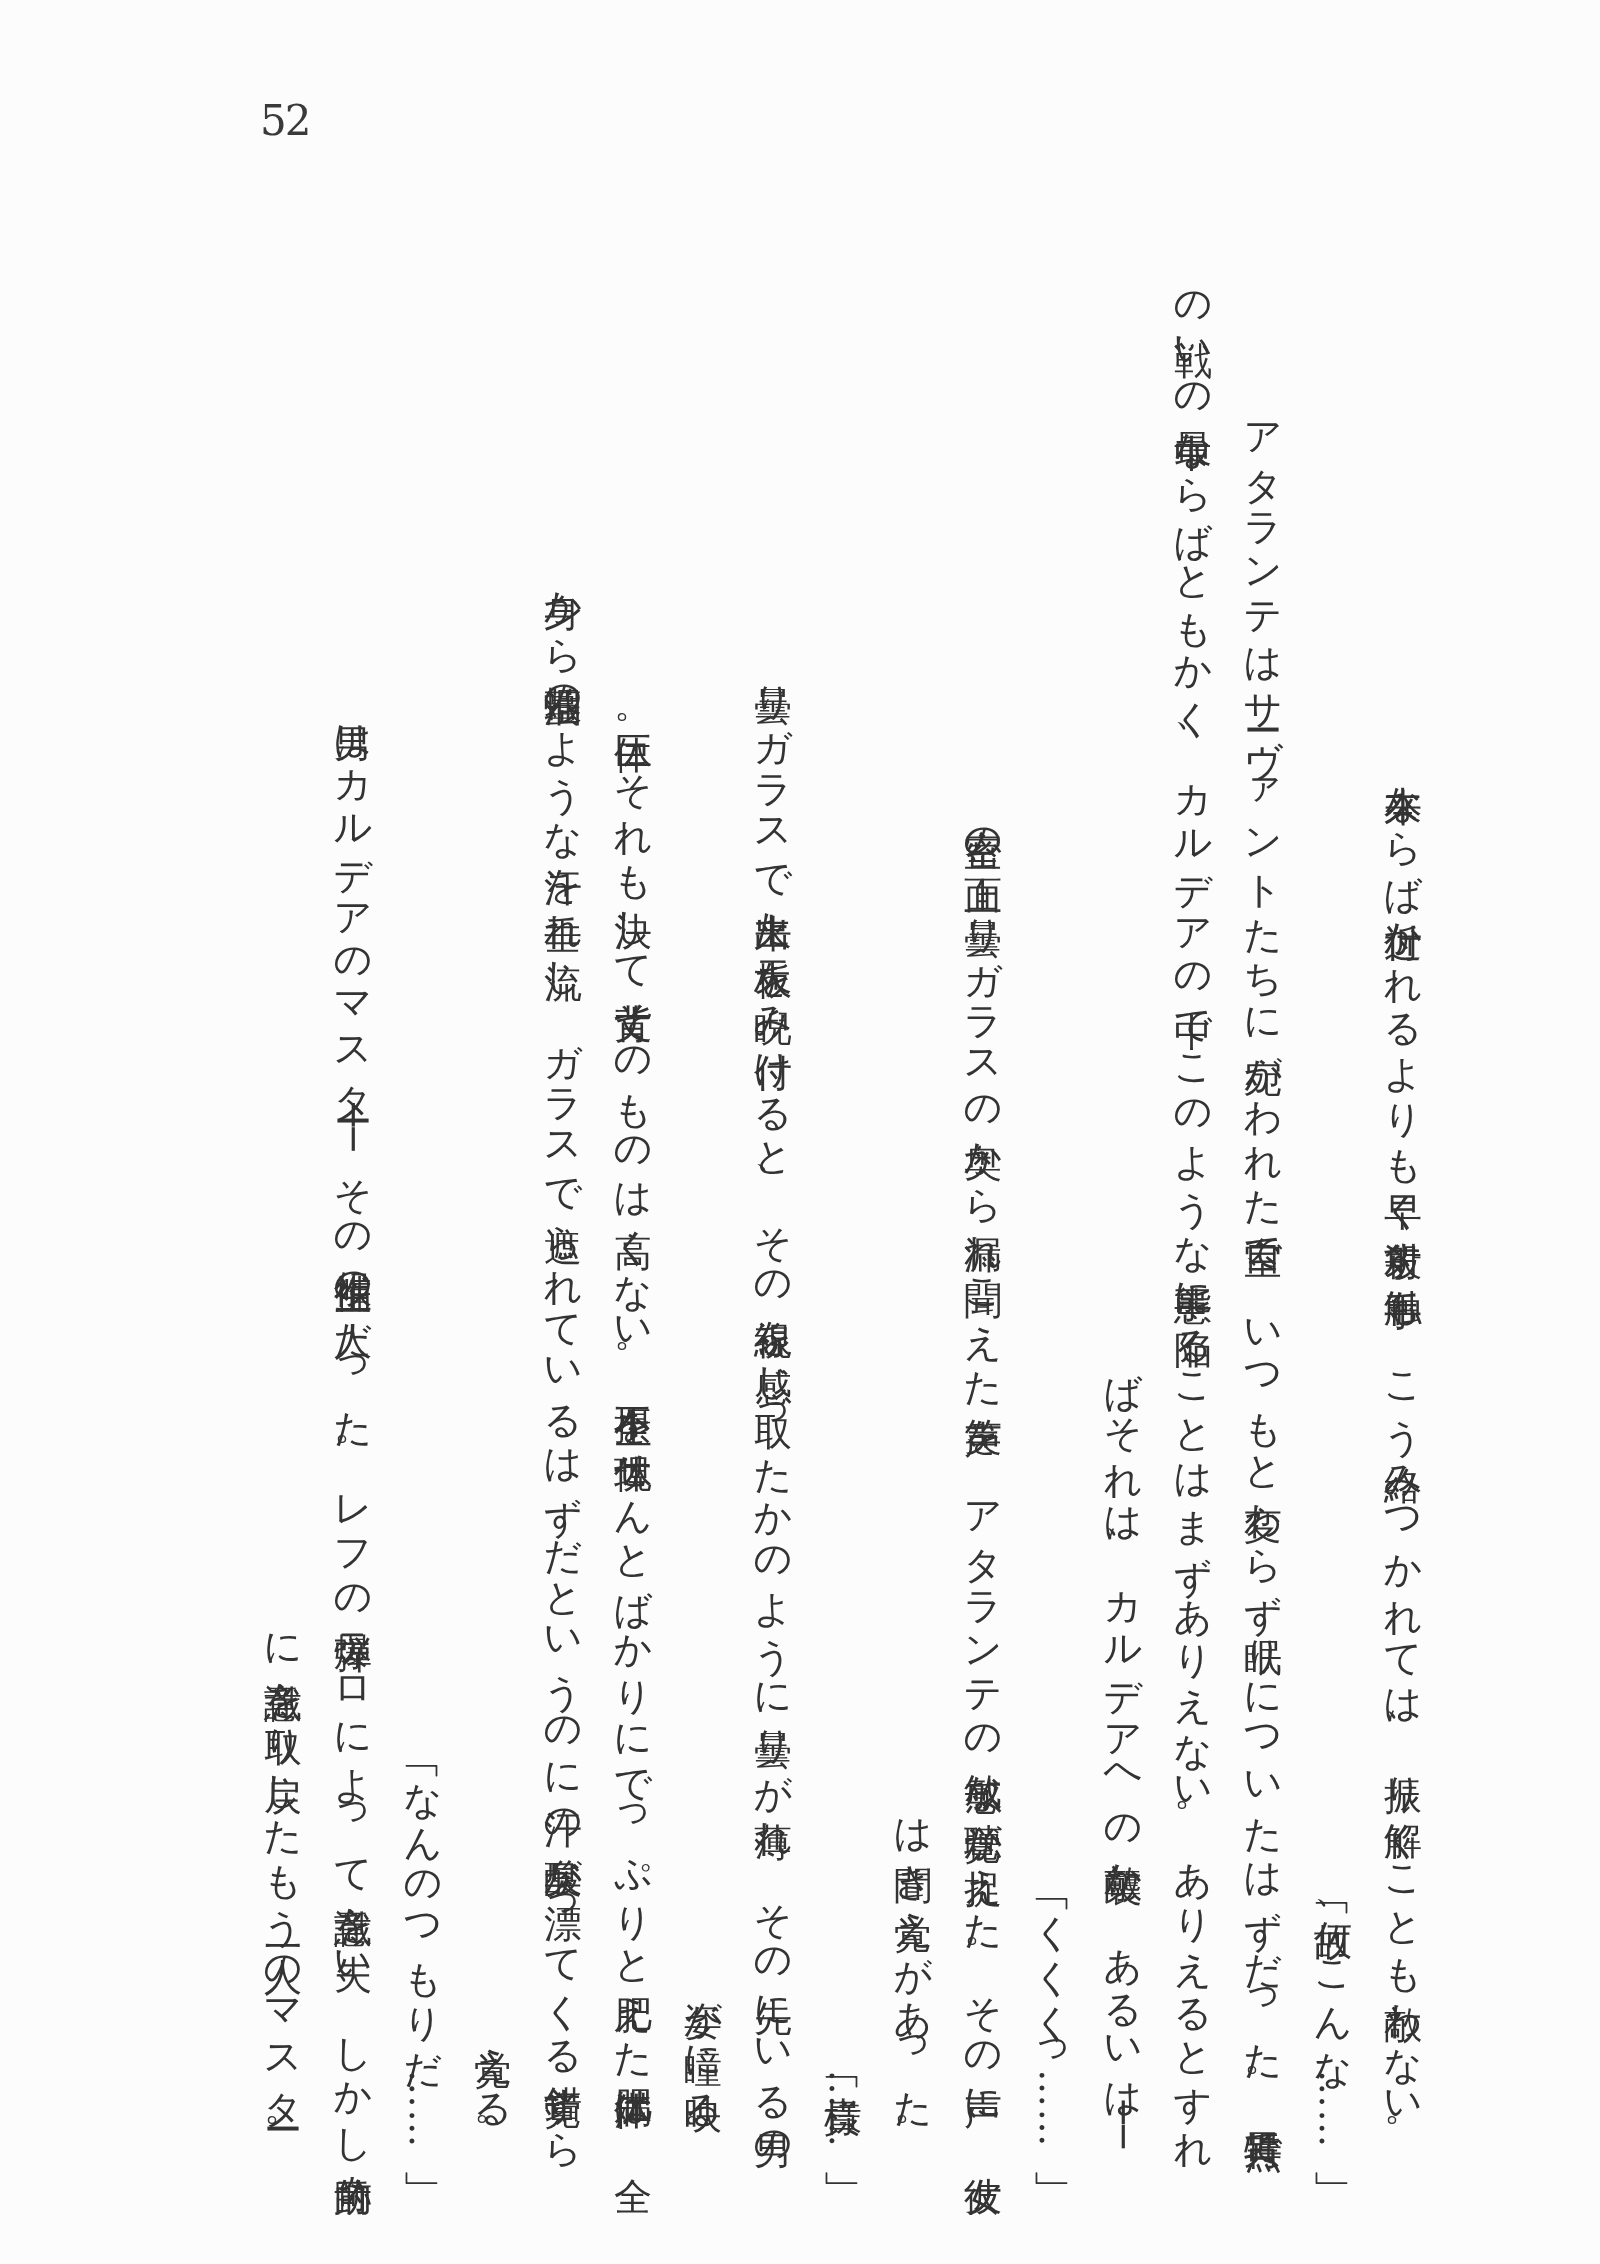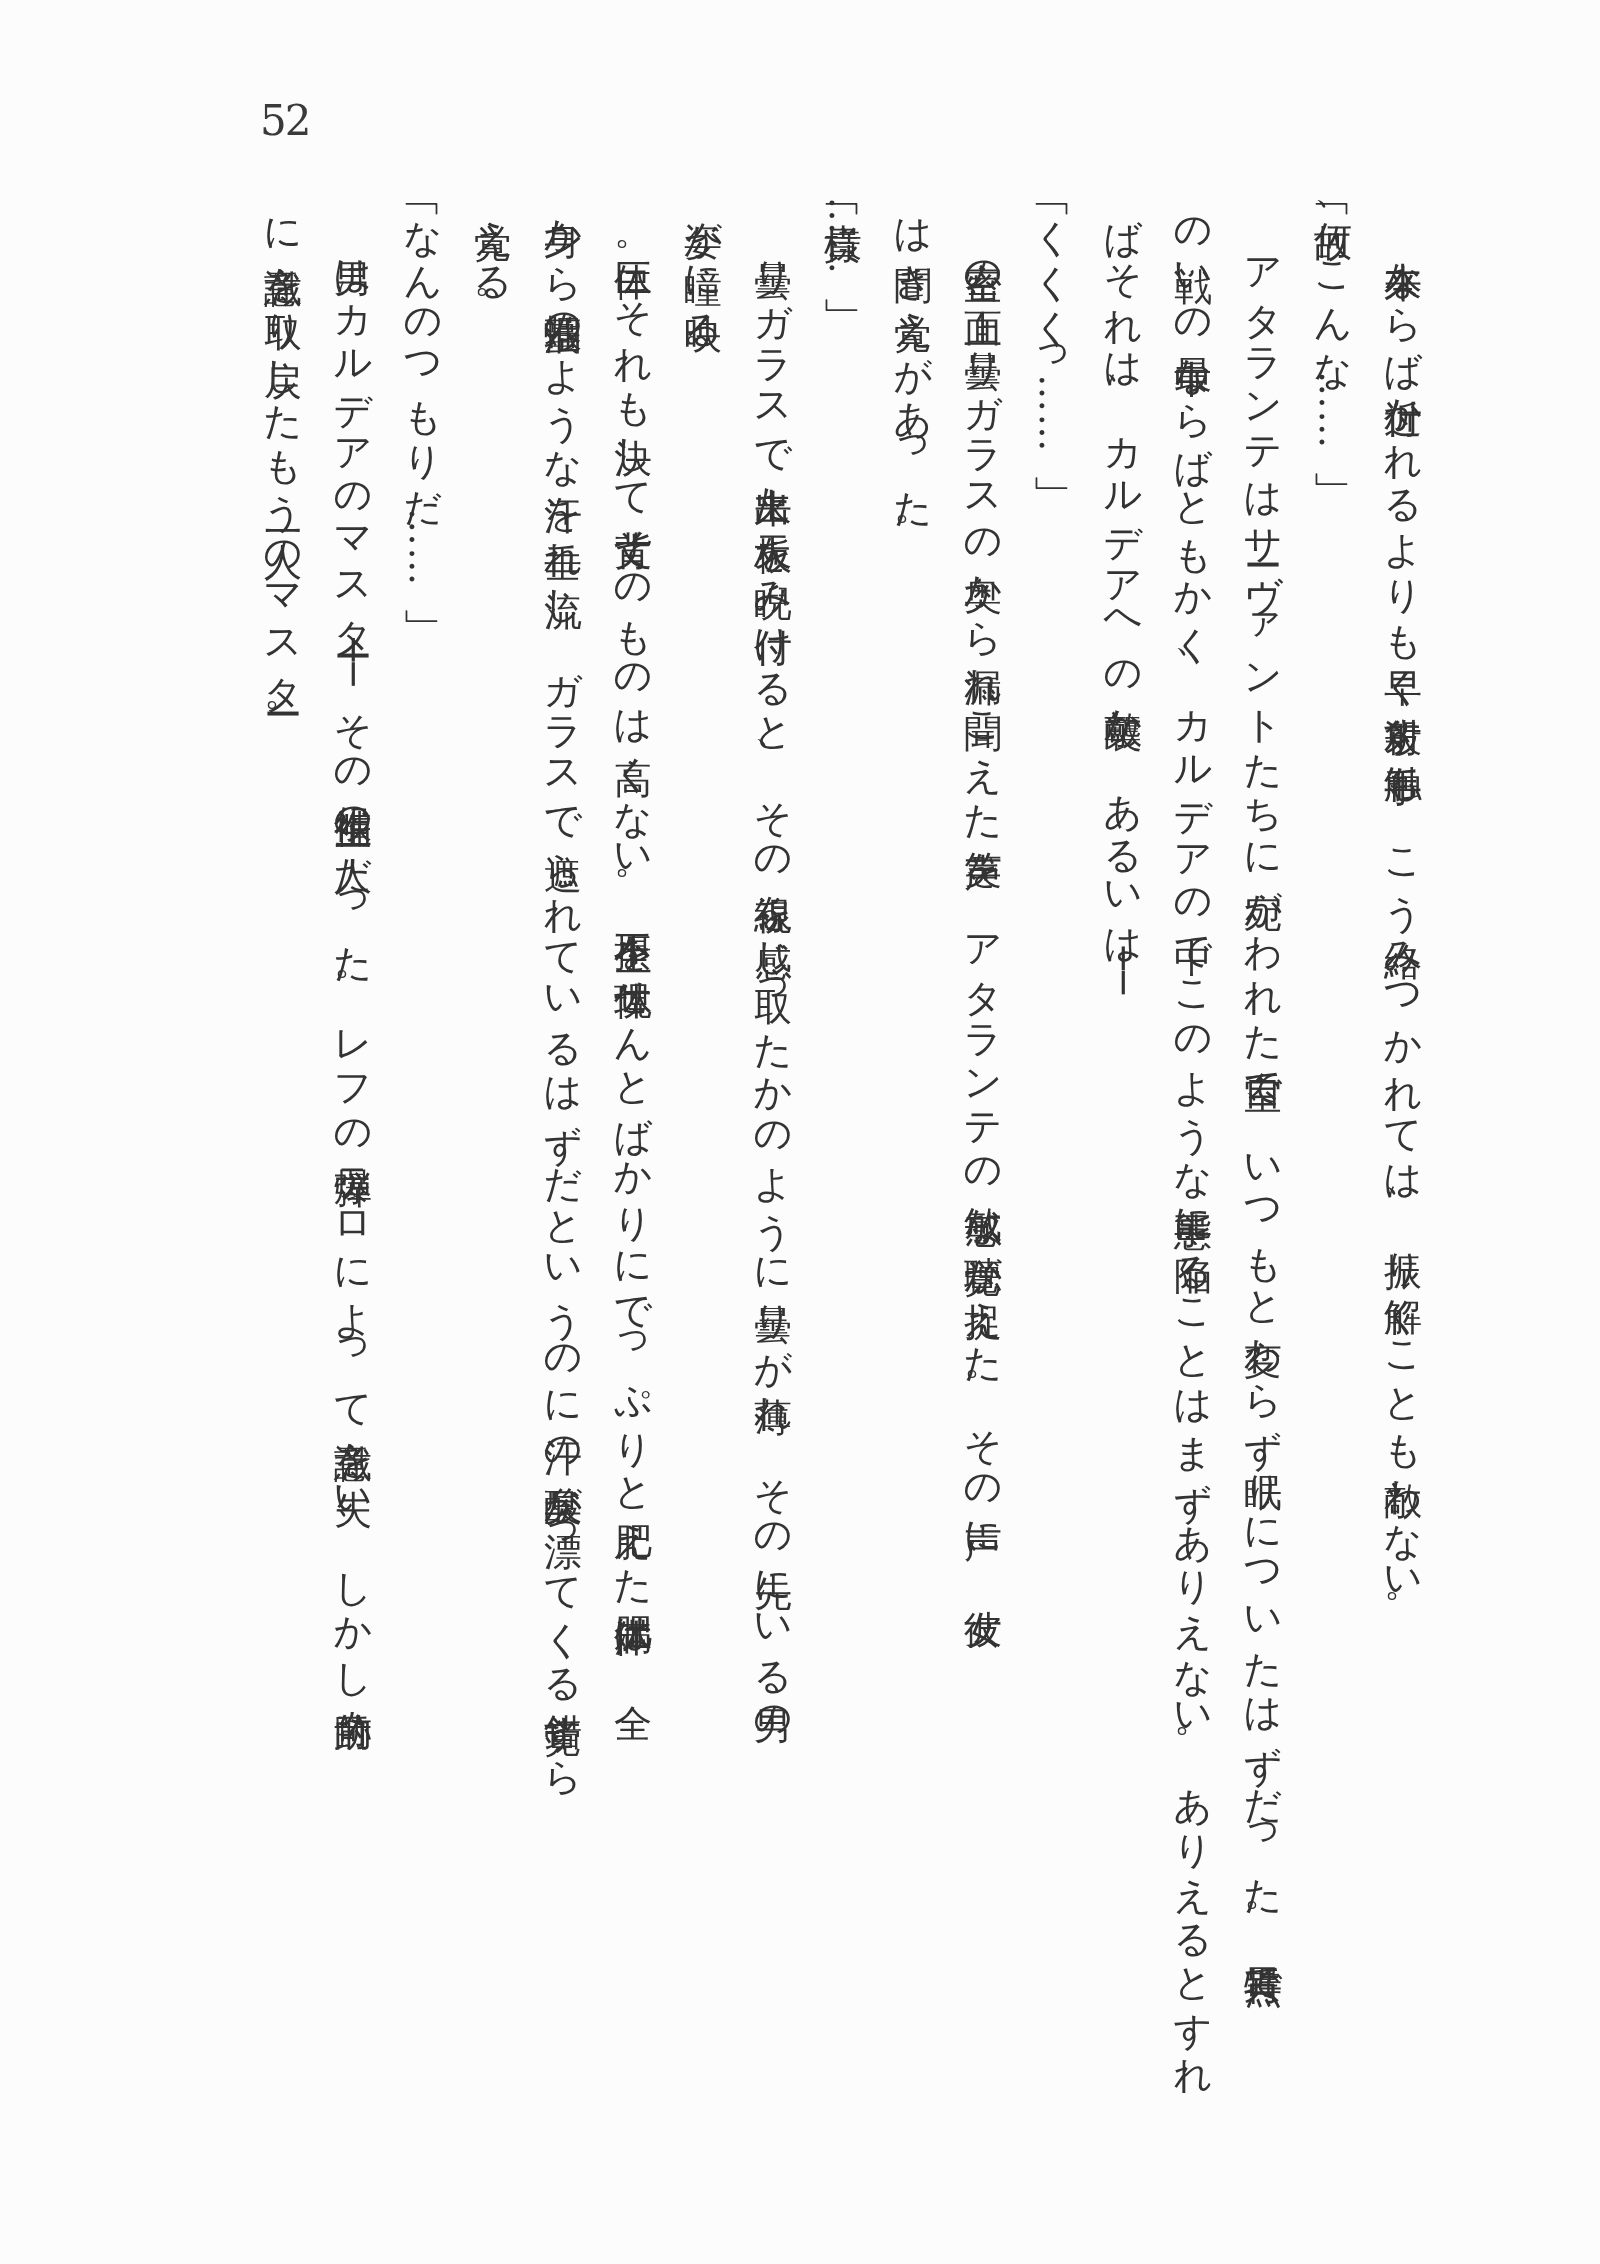--- a/index.html
+++ b/index.html
@@ -11,20 +11,21 @@
     height: 2264px;
     position: relative;
     overflow: hidden;
     background: #fcfcfc;
     font-family: "DejaVu Serif", "Liberation Serif", serif;
     color: #333333;
   }
   .page {
     position: absolute;
     inset: 0;
+    text-align: right;
   }
   .page-number {
     position: absolute;
     left: 260px;
     top: 100px;
     font-size: 42px;
     line-height: 1;
     letter-spacing: -2px;
     color: #3a3a3a;
   }

